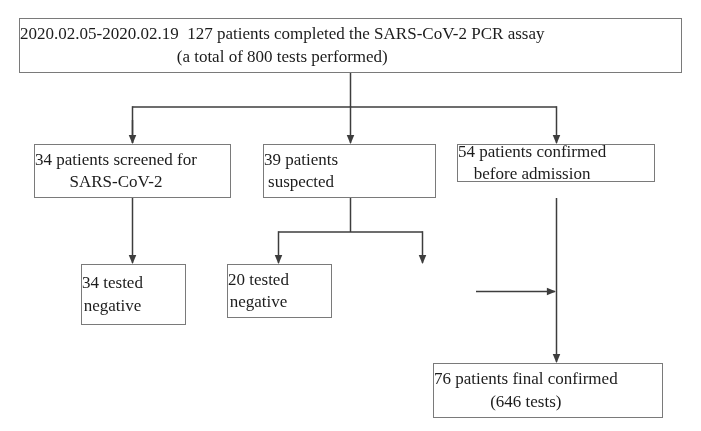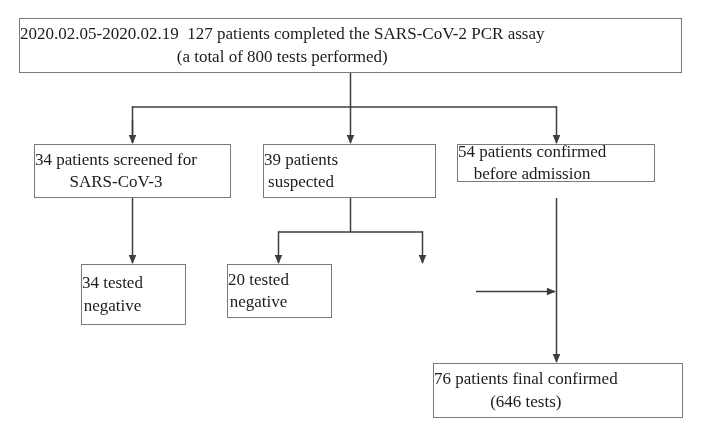--- a/index.html
+++ b/index.html
@@ -49,21 +49,21 @@
     line-height: 1.32;
   }
   
   .n-total      { left: 19px;  top: 18px;  width: 663px; height: 55px; }
   .n-screened   { left: 34px;  top: 144px; width: 197px; height: 54px; }
   .n-suspected  { left: 263px; top: 144px; width: 173px; height: 54px; }
   .n-confirmed  { left: 457px; top: 144px; width: 198px; height: 38px; }
   .n-scr-neg    { left: 81px;  top: 264px; width: 105px; height: 61px; }
   .n-sus-neg    { left: 227px; top: 264px; width: 105px; height: 54px; }
   .n-sus-pos    { left: 372px; top: 264px; width: 104px; height: 54px; }
-  .n-final      { left: 433px; top: 363px; width: 250px; height: 55px; }
+  .n-final      { left: 433px; top: 363px; width: 230px; height: 55px; }
 </style>
 </head>
 <body>
 
 <div class="canvas">
 
   <svg class="connectors" viewBox="0 0 701 431" xmlns="http://www.w3.org/2000/svg" aria-hidden="true">
     <defs>
       <marker id="arrow" viewBox="0 0 10 10" refX="9" refY="5" markerWidth="10" markerHeight="9" markerUnits="userSpaceOnUse" orient="auto">
         <path class="arrowhead-shape" d="M0,0.8 L10,5 L0,9.2 z"></path>
@@ -91,21 +91,21 @@
     <line x1="476" y1="291.5" x2="555" y2="291.5" marker-end="url(#arrow)"></line>
   </svg>
 
   <div class="node n-total">
     <span>2020.02.05-2020.02.19  127 patients completed the SARS-CoV-2 PCR assay
 (a total of 800 tests performed)</span>
   </div>
 
   <div class="node n-screened">
     <span>34 patients screened for
-SARS-CoV-3</span>
+SARS-CoV-2</span>
   </div>
 
   <div class="node n-suspected">
     <span>39 patients
 suspected</span>
   </div>
 
   <div class="node n-confirmed">
     <span>54 patients confirmed
 before admission</span>

